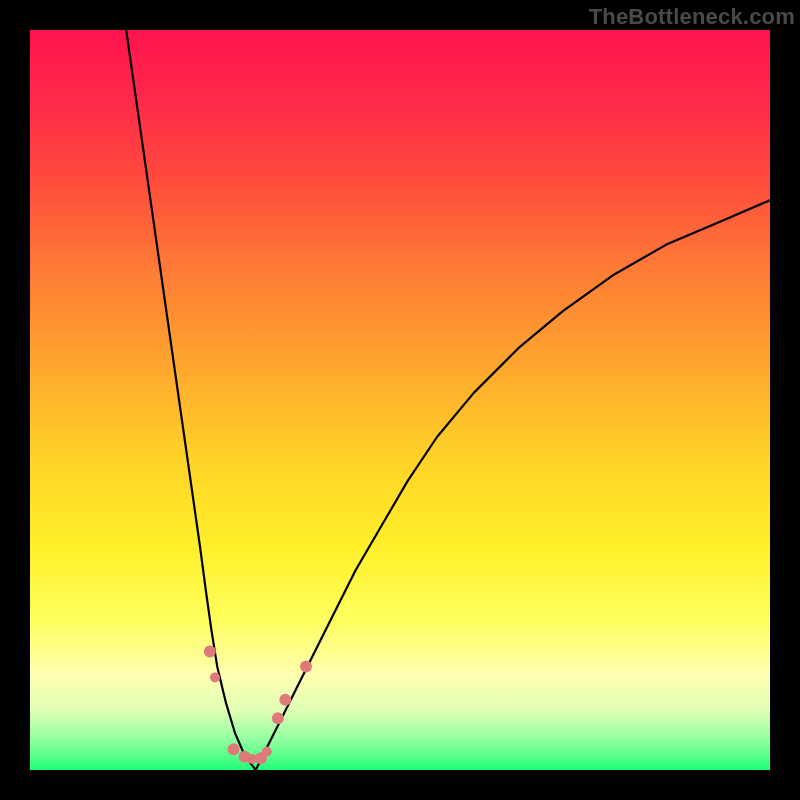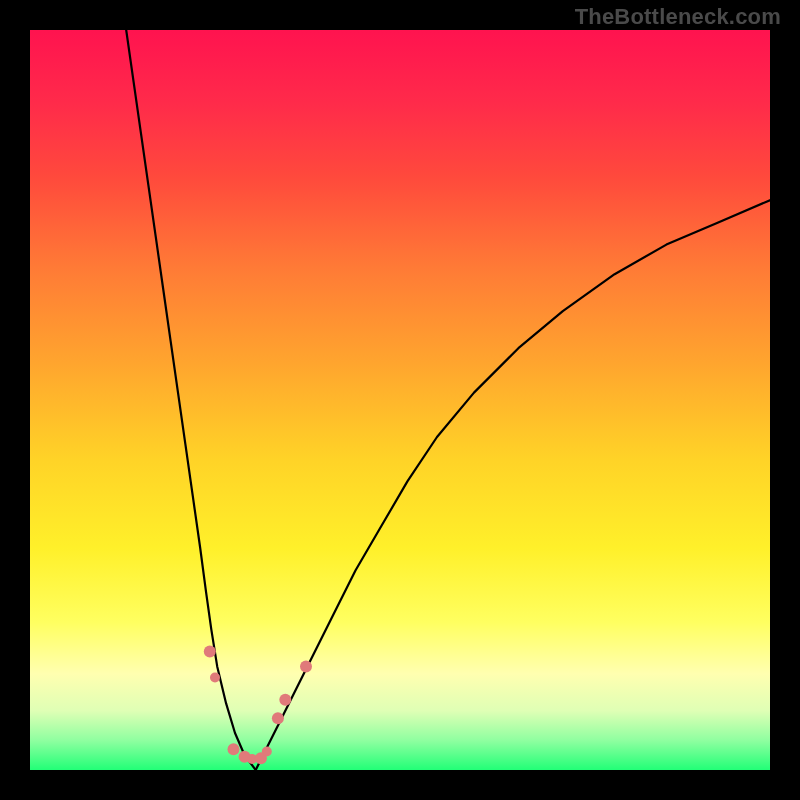--- a/index.html
+++ b/index.html
@@ -13,21 +13,21 @@
   }
   .frame {
     position: relative;
     width: 800px;
     height: 800px;
     background: #000;
   }
   .watermark {
     position: absolute;
     top: 4px;
-    right: 19px;
+    right: 5px;
     color: #4a4a4a;
     font-size: 22px;
     font-weight: 600;
     letter-spacing: 0.2px;
     z-index: 5;
     pointer-events: none;
   }
   .plot-wrap {
     position: absolute;
     left: 30px;

